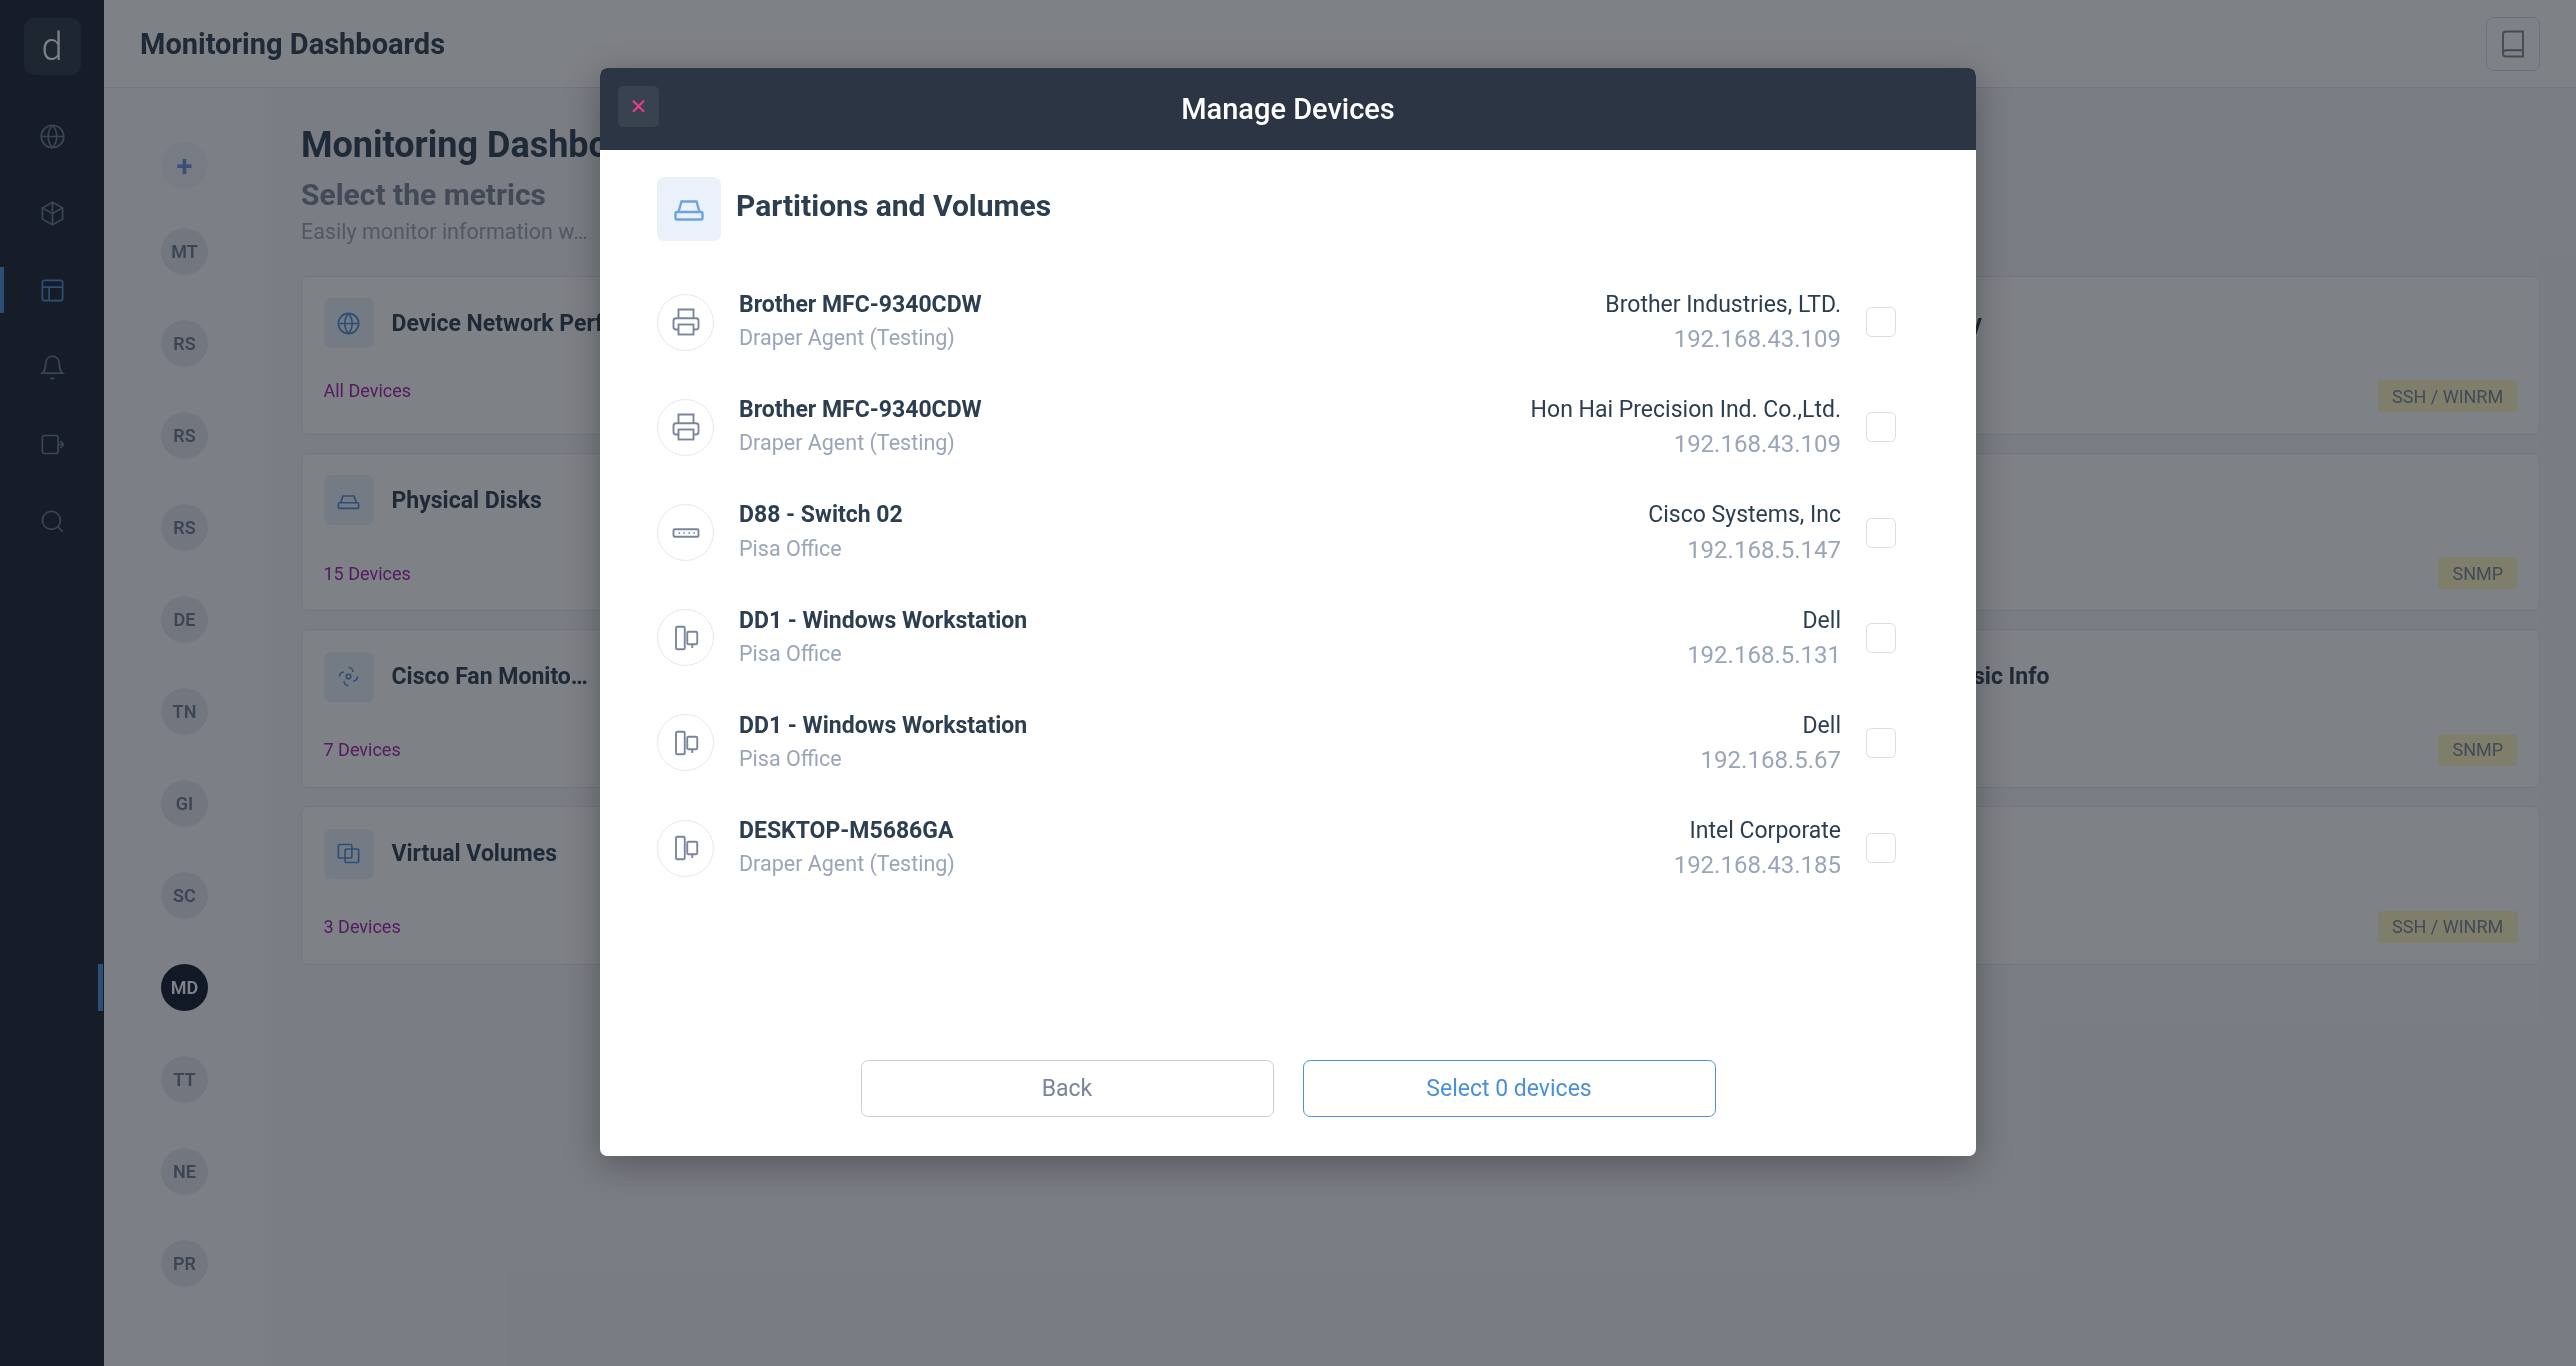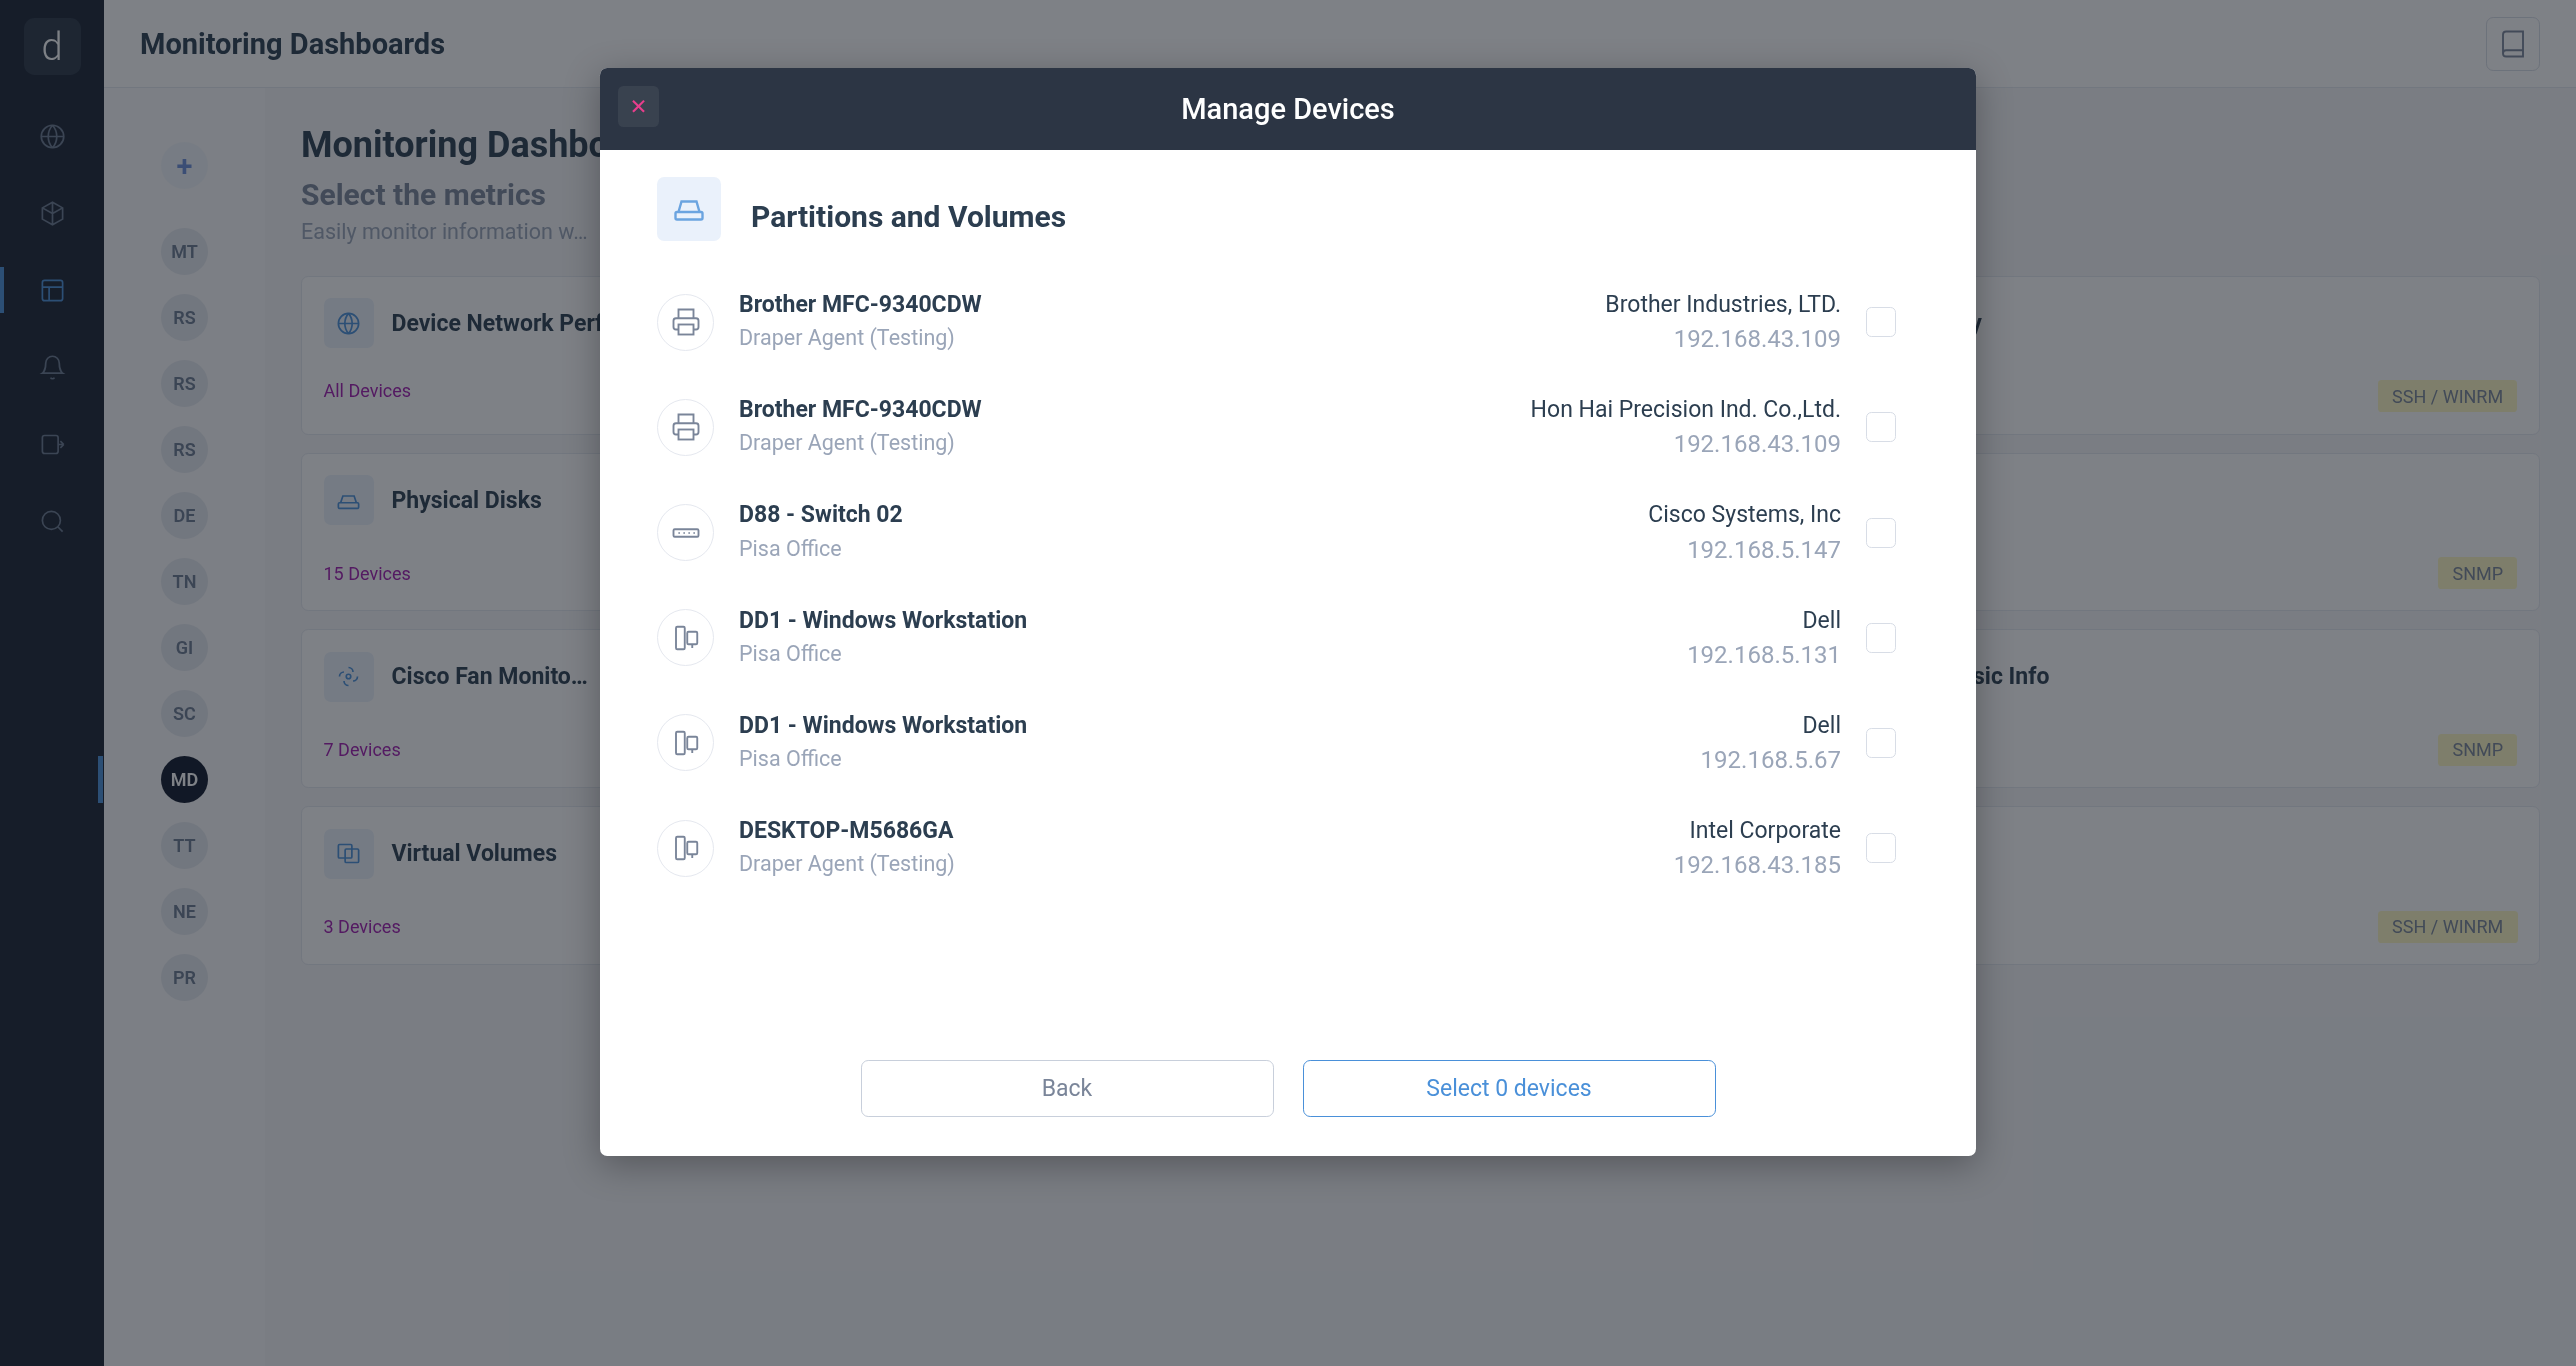--- a/index.html
+++ b/index.html
@@ -46,21 +46,21 @@
 
 
 .overlay { position: absolute; inset: 0; background: rgba(20,25,35,0.55); z-index: 100; }
 
 
 .modal { position: absolute; left: 50%; top: 68px; transform: translateX(-50%); width: 1376px; background: #fff; border-radius: 7.2px; overflow: hidden; z-index: 200; box-shadow: 0 9px 36px rgba(0,0,0,0.3); display: flex; flex-direction: column; }
 .modal-header { background: #2c3544; height: 82px; display: flex; align-items: center; justify-content: center; position: relative; }
 .modal-header h2 { color: #fff; font-size: 29px; font-weight: 500; }
 .modal-close { position: absolute; left: 18px; top: 18px; width: 41px; height: 41px; background: #39424f; border-radius: 5.4px; color: #e83e8c; display: flex; align-items: center; justify-content: center; font-size: 21.5px; cursor: pointer; }
 
-.modal-section { padding: 27px 57px 14.3px; display: flex; gap: 30px; align-items: flex-end; }
+.modal-section { padding: 27px 57px 14.3px; display: flex; gap: 15px; align-items: center; }
 .modal-section .big-icon { width: 64px; height: 64px; border-radius: 7.2px; background: #eaf1fb; display: flex; align-items: center; justify-content: center; color: #6ba4e0; flex-shrink: 0; }
 .modal-section h3 { font-size: 30px; font-weight: 700; color: #2c3e50; margin-bottom: 7.2px; }
 .modal-section p { font-size: 21.5px; color: #9aa5b8; }
 
 .search-row { padding: 7.2px 81px 10.7px 57px; display: flex; align-items: center; gap: 18px; }
 .search-inner { flex: 1; display: flex; align-items: center; gap: 18px; border-bottom: 0.9px solid #e5e8ef; padding-bottom: 12.5px; position: relative; }
 .search-icon { color: #9aa5b8; font-size: 19.7px; }
 .found-text { color: #9aa5b8; font-size: 21.5px; font-style: italic; flex: 1; }
 .advanced { color: #4a90d9; font-size: 19.7px; cursor: pointer; display: flex; align-items: center; gap: 5.4px; text-decoration: underline; }
 .select-all { display: flex; align-items: center; gap: 16px; color: #6b7a90; font-size: 21.5px; margin-left: 43px; }
@@ -129,21 +129,21 @@
     <h1>Monitoring Dashboards</h1>
     <div class="header-icon">
         <svg width="30" height="30" viewBox="0 0 24 24" fill="none" stroke="currentColor" stroke-width="1.5">
           <path d="M4 19.5A2.5 2.5 0 016.5 17H20 M6.5 2H20v20H6.5A2.5 2.5 0 014 19.5v-15A2.5 2.5 0 016.5 2z"></path>
         </svg>
       </div>
   </div>
 
   <div class="badge-col">
     <div class="badge add">+</div>
-    <div id="badge-list" style="display: flex; flex-direction: column; gap: 19px; align-items: center;">
+    <div id="badge-list" style="display: flex; flex-direction: column; gap: 45px; align-items: center;">
         <div class="badge-wrap">
           <div class="badge">MT</div>
         </div>
         <div class="badge-wrap">
           <div class="badge">RS</div>
         </div>
         <div class="badge-wrap">
           <div class="badge">RS</div>
         </div>
         <div class="badge-wrap">

